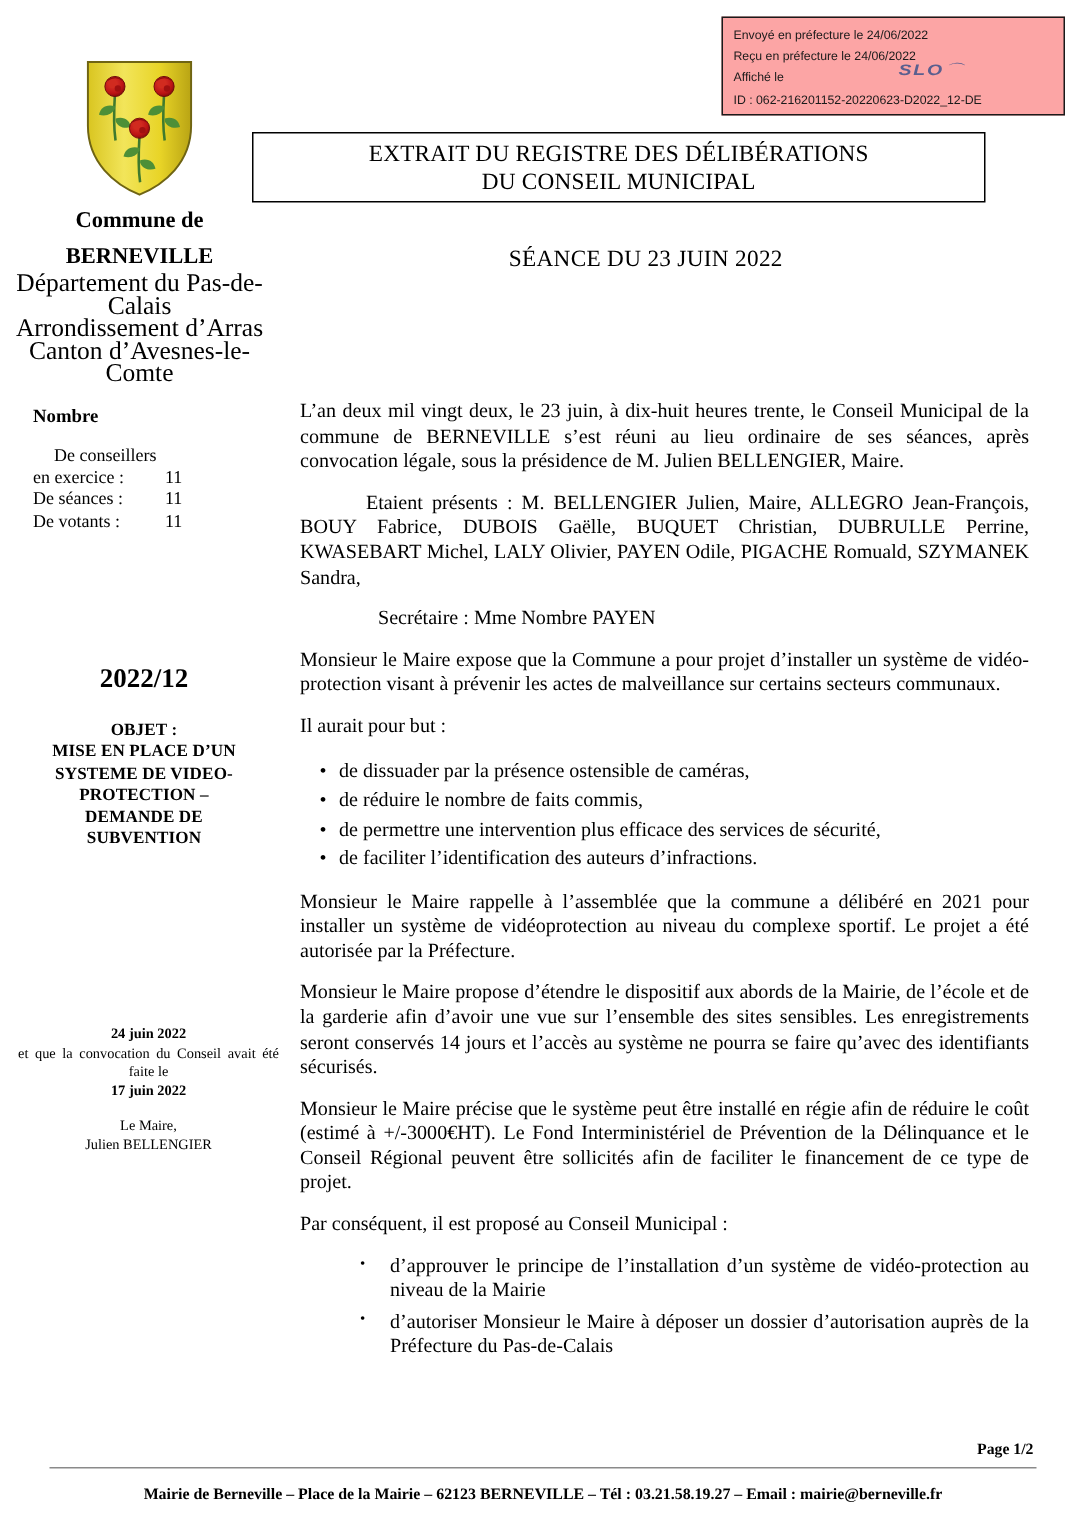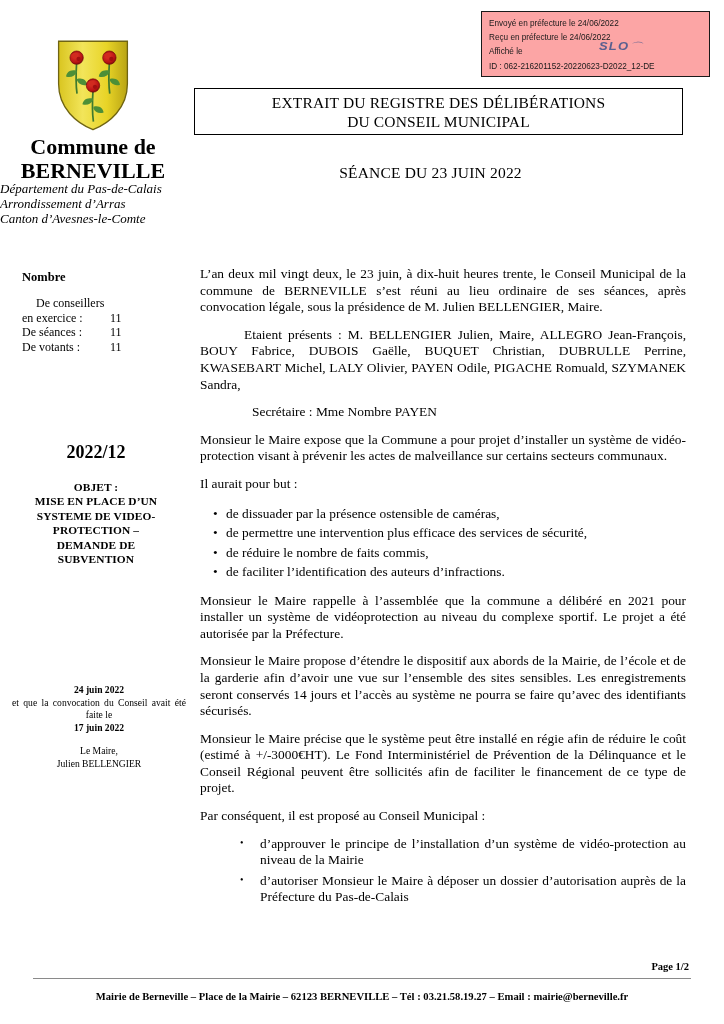--- a/index.html
+++ b/index.html
@@ -45,21 +45,21 @@
     transform: scaleY(0.78);
   }
   .sig-stamp .tail {
     font-weight: normal;
     letter-spacing: 0;
   }
 
   
   .title-box {
     position: absolute;
-    left: 194px; top: 88px;
+    left: 168px; top: 88px;
     width: 489px; height: 47px;
     border: 1.6px solid #000000;
     display: flex;
     flex-direction: column;
     align-items: center;
     justify-content: center;
   }
   .title-line {
     font-size: 15.5px;
     line-height: 19px;
@@ -83,29 +83,29 @@
     left: 0px; top: 30px;
     width: 186px;
   }
   .crest {
     width: 82px; height: 95px;
     margin: 8px auto 4px auto;
     display: block;
   }
   .commune-name {
     text-align: center;
-    font-size: 22px;
+    font-size: 15px;
     font-weight: bold;
     line-height: 20px;
     margin-top: 4px;
   }
   .commune-sub {
-    font-size: 13px;
+    text-align: center;
+    font-size: 17px;
     line-height: 15px;
-    font-style: italic;
   }
 
   .nombre-block {
     position: absolute;
     left: 22px; top: 270px;
     width: 164px;
   }
   .nombre-title {
     font-size: 12.5px;
     font-weight: bold;
@@ -324,22 +324,22 @@
 </div>
 
 <div class="body-col">
   <p>L’an deux mil vingt deux, le 23 juin, à dix-huit heures trente, le Conseil Municipal de la commune de BERNEVILLE s’est réuni au lieu ordinaire de ses séances, après convocation légale, sous la présidence de M. Julien BELLENGIER, Maire.</p>
   <p class="p-indent">Etaient présents : M. BELLENGIER Julien, Maire, ALLEGRO Jean-François, BOUY Fabrice, DUBOIS Gaëlle, BUQUET Christian, DUBRULLE Perrine, KWASEBART Michel, LALY Olivier, PAYEN Odile, PIGACHE Romuald, SZYMANEK Sandra,</p>
   <p class="p-center-indent no-just">Secrétaire : Mme Nombre PAYEN</p>
   <p>Monsieur le Maire expose que la Commune a pour projet d’installer un système de vidéo-protection visant à prévenir les actes de malveillance sur certains secteurs communaux.</p>
   <p class="tight no-just">Il aurait pour but :</p>
   <ul class="bullets">
     <li>de dissuader par la présence ostensible de caméras,</li>
+    <li>de réduire le nombre de faits commis,</li>
     <li>de permettre une intervention plus efficace des services de sécurité,</li>
-    <li>de réduire le nombre de faits commis,</li>
     <li>de faciliter l’identification des auteurs d’infractions.</li>
   </ul>
   <p>Monsieur le Maire rappelle à l’assemblée que la commune a délibéré en 2021 pour installer un système de vidéoprotection au niveau du complexe sportif. Le projet a été autorisée par la Préfecture.</p>
   <p>Monsieur le Maire propose d’étendre le dispositif aux abords de la Mairie, de l’école et de la garderie afin d’avoir une vue sur l’ensemble des sites sensibles. Les enregistrements seront conservés 14 jours et l’accès au système ne pourra se faire qu’avec des identifiants sécurisés.</p>
   <p>Monsieur le Maire précise que le système peut être installé en régie afin de réduire le coût (estimé à +/-3000€HT). Le Fond Interministériel de Prévention de la Délinquance et le Conseil Régional peuvent être sollicités afin de faciliter le financement de ce type de projet.</p>
   <p class="tight no-just">Par conséquent, il est proposé au Conseil Municipal :</p>
   <ul class="bullets-b">
     <li>d’approuver le principe de l’installation d’un système de vidéo-protection au niveau de la Mairie</li>
     <li>d’autoriser Monsieur le Maire à déposer un dossier d’autorisation auprès de la Préfecture du Pas-de-Calais</li>
   </ul>

